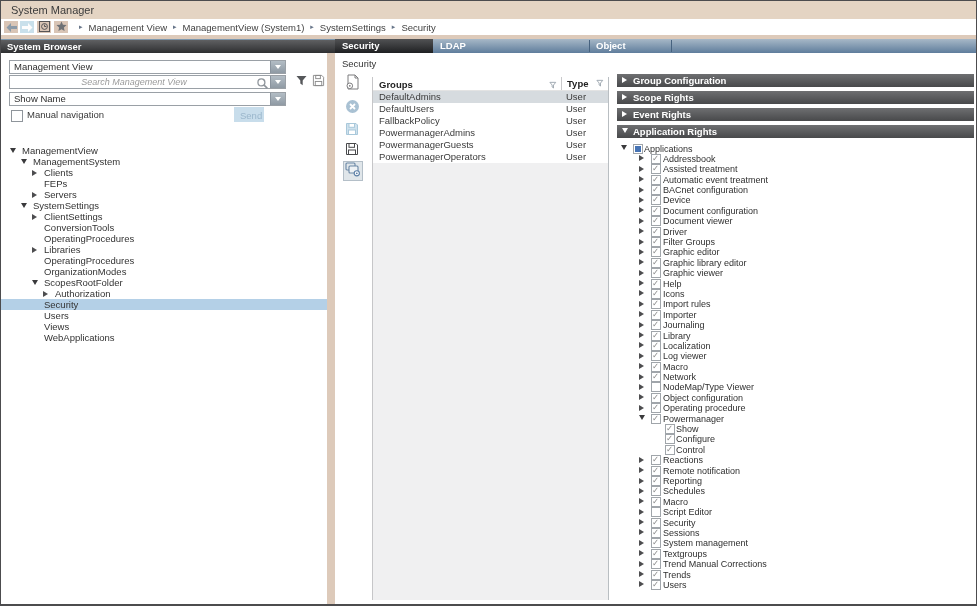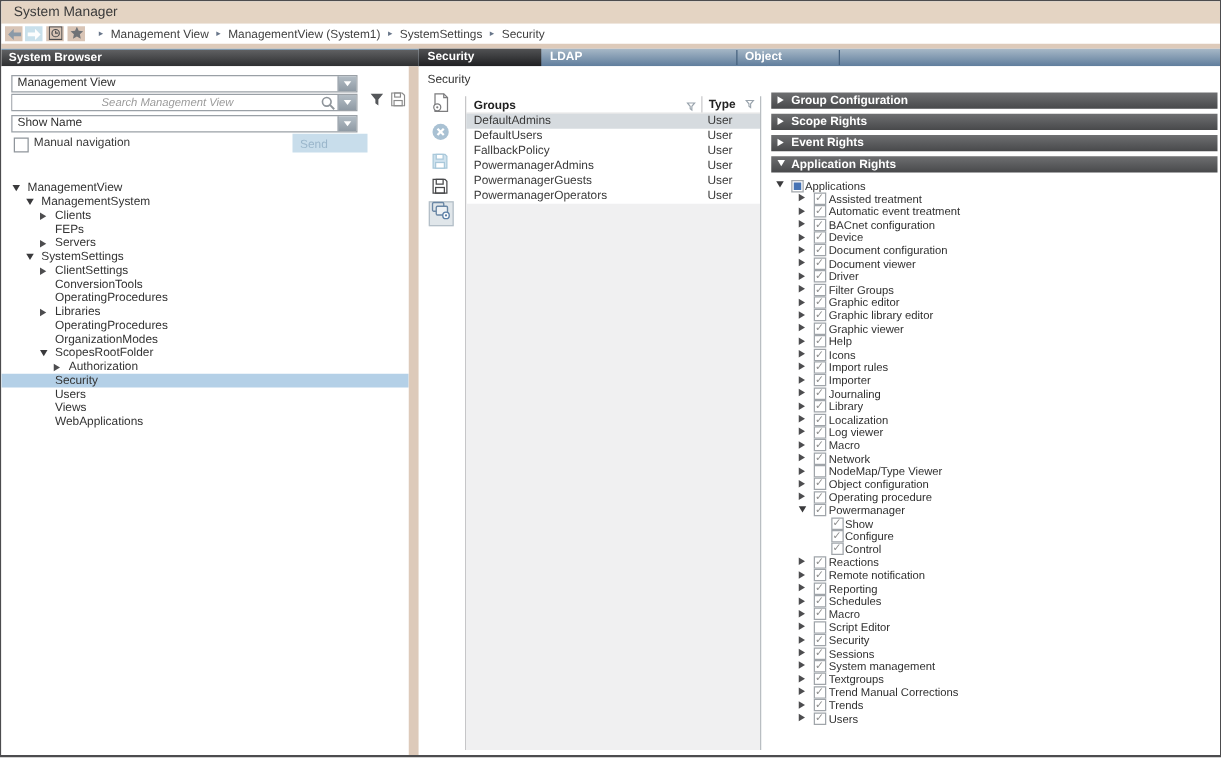--- a/index.html
+++ b/index.html
@@ -31,22 +31,22 @@
     display:flex;align-items:center;justify-content:center;}
   .dtri{width:0;height:0;border-left:3.5px solid transparent;border-right:3.5px solid transparent;border-top:4.5px solid #fff;}
   .searchbox{position:absolute;left:8px;top:22px;width:277px;height:14px;border:1px solid #9aa0a6;background:#fff;box-sizing:border-box;}
   .searchbox input{position:absolute;left:0;top:0;width:240px;height:12px;border:0;outline:none;
     font-family:"Liberation Sans",sans-serif;font-size:9px;font-style:italic;color:#555;padding:0 0 0 4px;text-align:center;}
   .searchbox input::placeholder{color:#9b9b9b;font-style:italic;}
   .mag{position:absolute;right:16px;top:0px;}
   .tool-ico{position:absolute;top:22px;width:14px;height:14px;display:flex;align-items:center;justify-content:center;cursor:pointer;}
   .mn-check{position:absolute;left:10px;top:57px;width:10px;height:10px;border:1px solid #8f959b;background:#fff;cursor:pointer;}
   .mn-label{position:absolute;left:26px;top:56px;font-size:9.5px;color:#3a3a3a;}
-  .send-btn{position:absolute;left:233px;top:54px;width:60px;height:15px;border:0;
-    background:var(--send-bg);color:var(--send-text);font-size:9.5px;font-family:"Liberation Sans",sans-serif;line-height:15px;text-align:left;}
+  .send-btn{position:absolute;left:233px;top:54px;width:30px;height:15px;border:0;
+    background:var(--send-bg);color:var(--send-text);font-size:9.5px;font-family:"Liberation Sans",sans-serif;line-height:15px;text-align:center;}
   .ltree{position:absolute;left:0;right:0;top:92px;bottom:0;overflow:hidden;}
   .ltree-row{height:11px;display:flex;align-items:center;font-size:9.5px;color:#333;cursor:pointer;white-space:nowrap;}
   .ltree-row.sel{background:var(--tree-selection);}
   .tri-slot{width:12px;display:flex;align-items:center;flex:0 0 12px;}
   .tri-r{width:0;height:0;border-top:3.5px solid transparent;border-bottom:3.5px solid transparent;border-left:5px solid #4d4d4f;}
   .tri-d{width:0;height:0;border-left:3.5px solid transparent;border-right:3.5px solid transparent;border-top:5px solid #3a3a3c;}
   .tri-r.w{border-left-color:#fff;} .tri-d.w{border-top-color:#fff;}
   
   .tabbar{position:absolute;left:334px;top:38px;right:0;height:14px;
     background:linear-gradient(var(--tabbar-top),var(--tabbar-bottom));}
@@ -412,20 +412,25 @@
       </div>
     <div class="rtree">
         <div class="rtree-row">
           <span class="arr tri-d" style="left:8px"></span>
           <span class="cb mixed" style="left:20px"></span>
           <span class="rtree-label" style="left:31px">Applications</span>
         </div>
         <div class="rtree-row">
           <span class="arr tri-r" style="left:26px"></span>
           <span class="cb checked" style="left:38px"></span>
+          <span class="rtree-label" style="left:50px">Addressbook</span>
+        </div>
+        <div class="rtree-row">
+          <span class="arr tri-r" style="left:26px"></span>
+          <span class="cb checked" style="left:38px"></span>
           <span class="rtree-label" style="left:50px">Assisted treatment</span>
         </div>
         <div class="rtree-row">
           <span class="arr tri-r" style="left:26px"></span>
           <span class="cb checked" style="left:38px"></span>
           <span class="rtree-label" style="left:50px">Automatic event treatment</span>
         </div>
         <div class="rtree-row">
           <span class="arr tri-r" style="left:26px"></span>
           <span class="cb checked" style="left:38px"></span>

